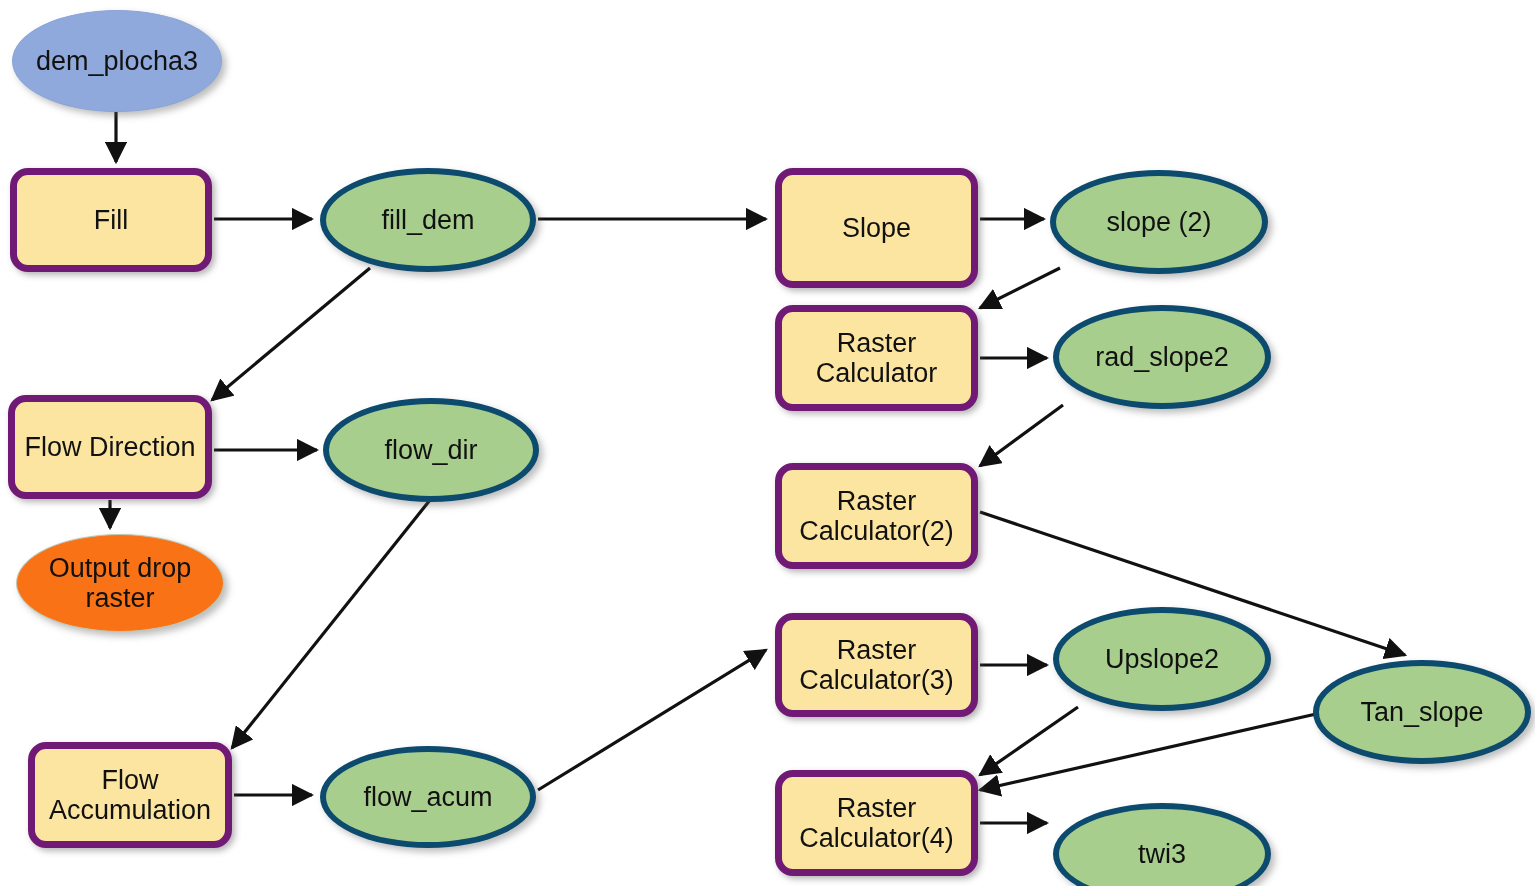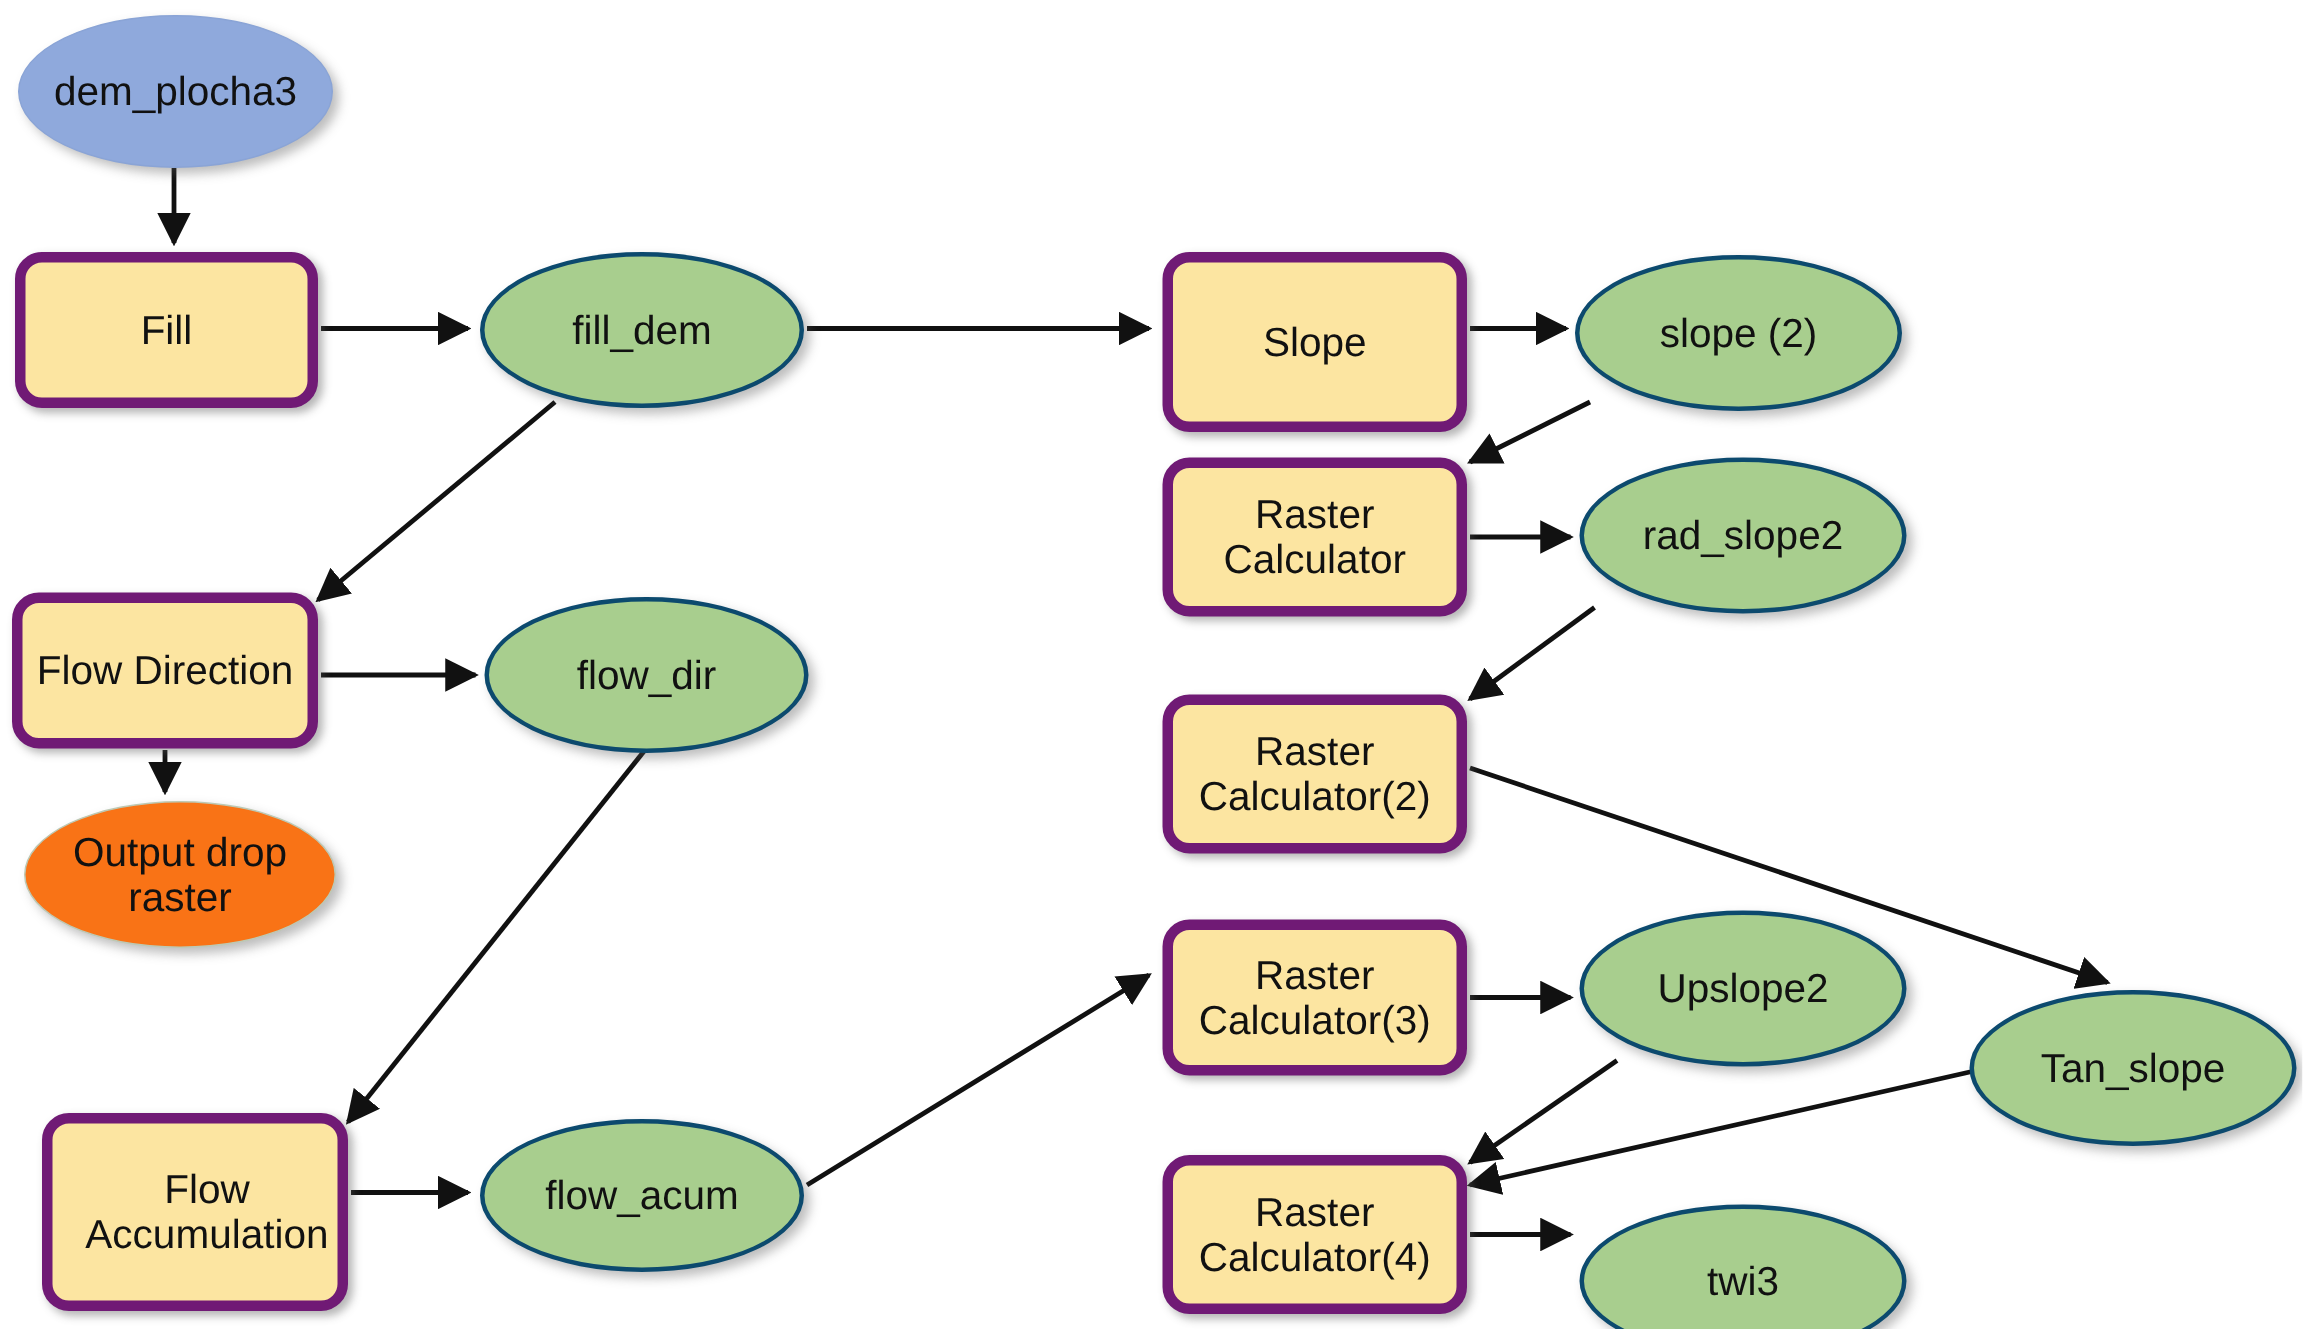--- a/index.html
+++ b/index.html
@@ -44,21 +44,21 @@
   }
   .proc {
     border-radius: 18px;
     background: #FCE5A1;
     border: 7px solid #701a75;
     box-shadow: 3px 3px 6px rgba(90,90,90,0.45);
   }
   .data-ell {
     border-radius: 50%;
     background: #A8CE8E;
-    border: 3px solid #0c4a6e;
+    border: 6px solid #0c4a6e;
     box-shadow: 4px 4px 7px rgba(90,90,90,0.40);
   }
   .input-ell {
     border-radius: 50%;
     background: #8FA9DC;
     border: 1px solid #8AA4D6;
     box-shadow: 4px 4px 7px rgba(90,90,90,0.40);
   }
   .grey-ell {
     border-radius: 50%;
@@ -138,21 +138,21 @@
       <div class="node proc" style="left: 775px; top: 613px; width: 203px; height: 104px;">
         <span class="lbl">Raster
 Calculator(3)</span>
       </div>
       <div class="node data-ell" style="left: 1053px; top: 607px; width: 218px; height: 104px;">
         <span class="lbl">Upslope2</span>
       </div>
       <div class="node data-ell" style="left: 1313px; top: 660px; width: 218px; height: 104px;">
         <span class="lbl">Tan_slope</span>
       </div>
-      <div class="node proc" style="left: 28px; top: 742px; width: 204px; height: 132px; justify-content: flex-end;">
+      <div class="node proc" style="left: 28px; top: 742px; width: 204px; height: 106px;">
         <span class="lbl">Flow
 Accumulation</span>
       </div>
       <div class="node data-ell" style="left: 320px; top: 746px; width: 216px; height: 102px;">
         <span class="lbl">flow_acum</span>
       </div>
       <div class="node proc" style="left: 775px; top: 770px; width: 203px; height: 106px;">
         <span class="lbl">Raster
 Calculator(4)</span>
       </div>

